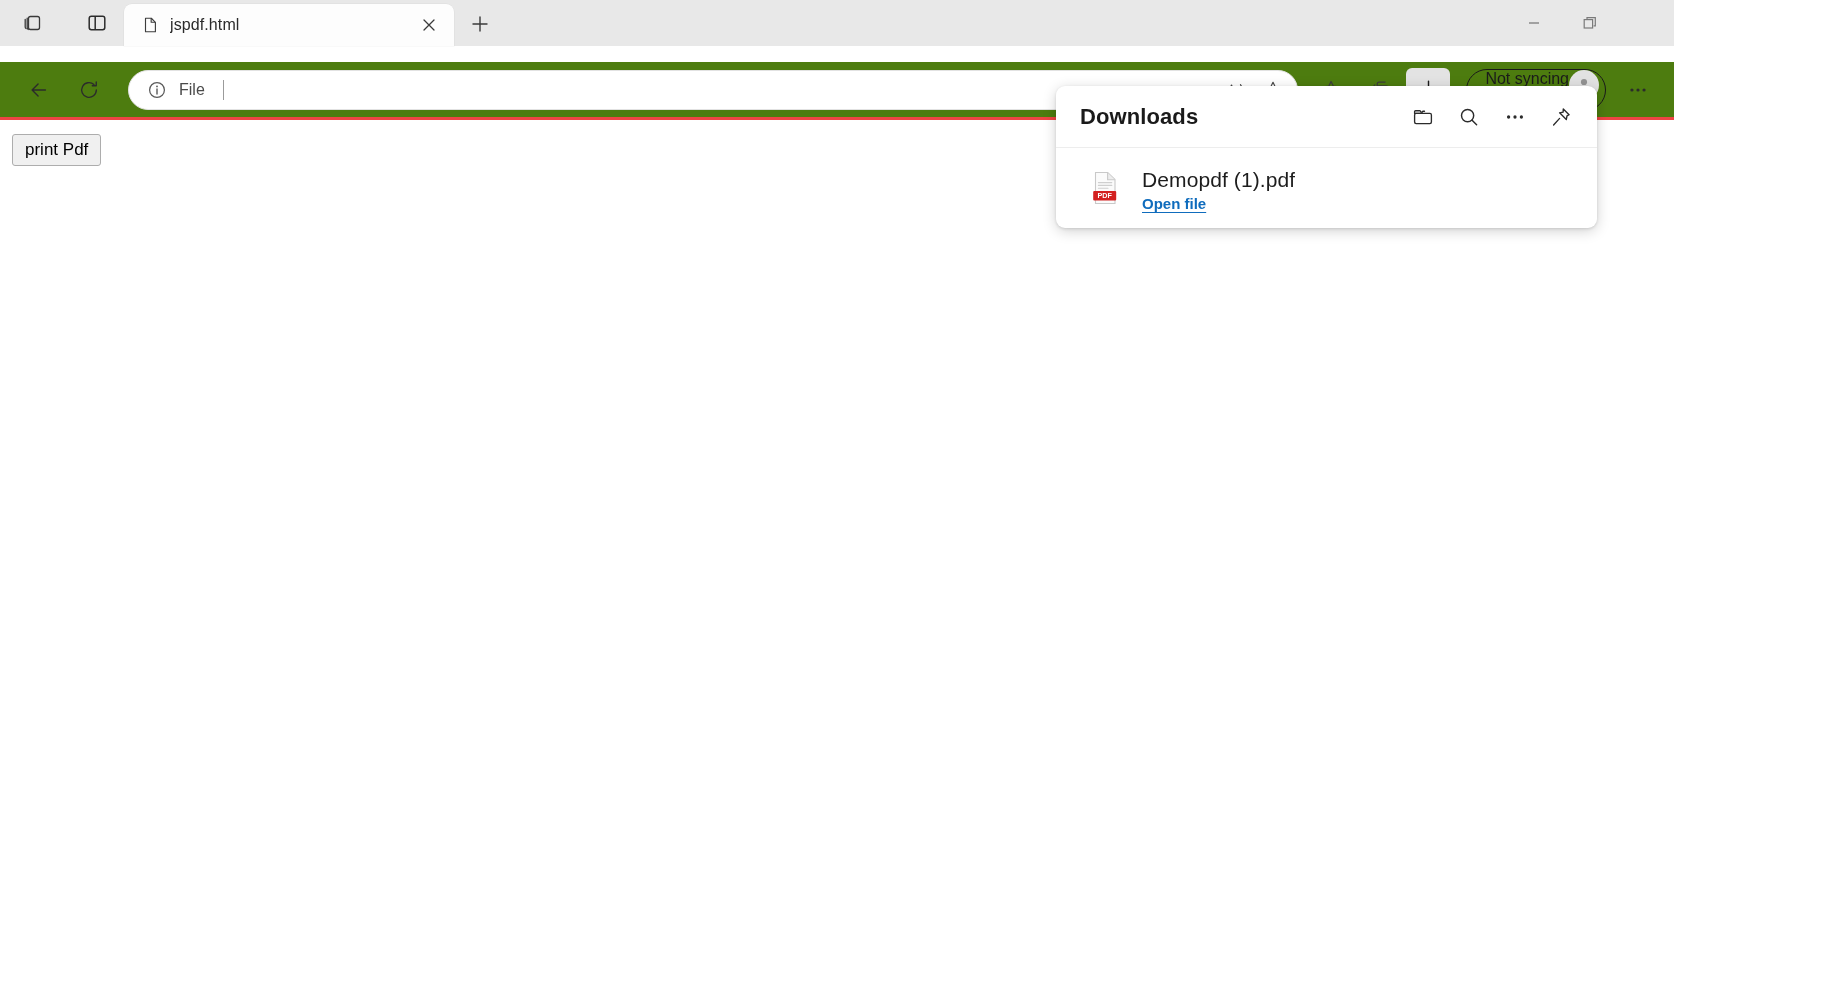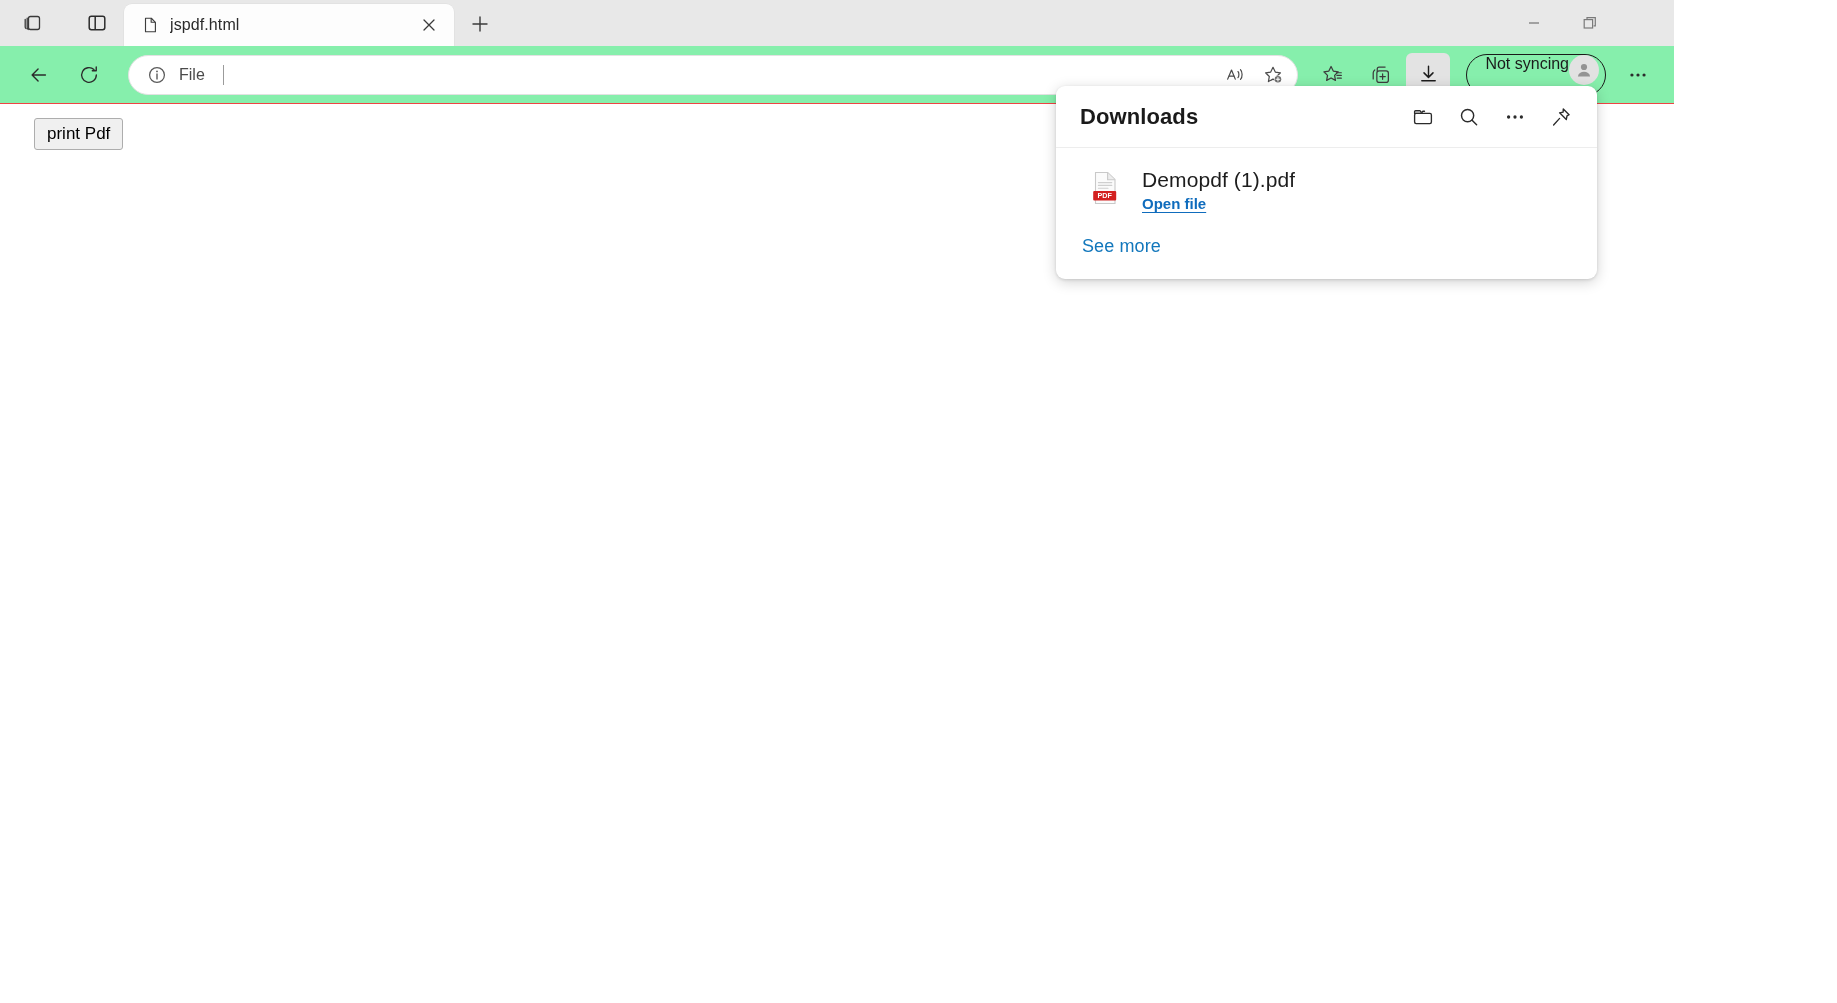--- a/index.html
+++ b/index.html
@@ -101,26 +101,27 @@
   .wc {
     width: 56px; height: 46px;
     display: flex; align-items: center; justify-content: center;
     cursor: pointer;
   }
 
   
   .toolbar {
     height: 58px;
     flex: 0 0 58px;
-    background: #86efac;
+    background: #4d7c0f;
     display: flex;
     align-items: center;
     padding: 0 10px 0 18px;
-    border-bottom: 1px solid #ef4444;
+    border-bottom: 3px solid #ef4444;
     position: relative;
+    margin-top: 16px;
   }
   .navbtn {
     width: 42px; height: 42px;
     display: flex; align-items: center; justify-content: center;
     border-radius: 6px;
     margin-right: 8px;
     cursor: pointer;
   }
 
   .omnibox {
@@ -219,21 +220,20 @@
     cursor: pointer;
     flex: 0 0 44px;
   }
 
   
   .content {
     flex: 1 1 auto;
     background: #ffffff;
     position: relative;
     padding: 14px 12px;
-    margin-left: 22px;
   }
   .print-pdf-btn {
     font-family: "Liberation Sans", sans-serif;
     font-size: 17px;
     color: #000000;
     background: #f0f0f0;
     border: 1px solid #adadad;
     border-radius: 3px;
     padding: 5px 12px;
     cursor: pointer;
@@ -530,18 +530,15 @@
             <text x="14.7" y="28" font-family="Liberation Sans, sans-serif" font-size="7.2" font-weight="bold" fill="#ffffff" text-anchor="middle">PDF</text>
           </svg>
         </span>
         <span class="dl-meta">
           <span class="dl-filename">Demopdf (1).pdf</span>
           <span class="dl-openfile">Open file</span>
         </span>
       </div>
     </div>
 
-    <div class="dl-footer">
-      <span class="dl-seemore">See more</span>
-    </div>
   </div>
 
 </div>
 
 </body></html>

